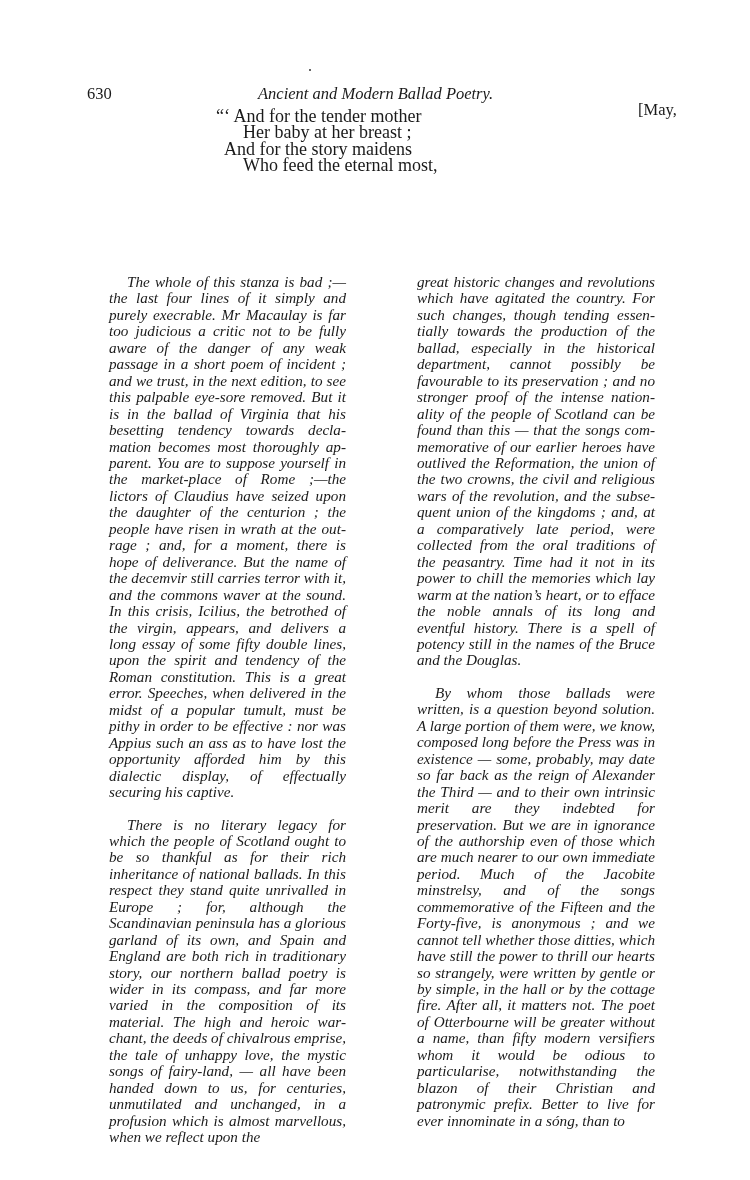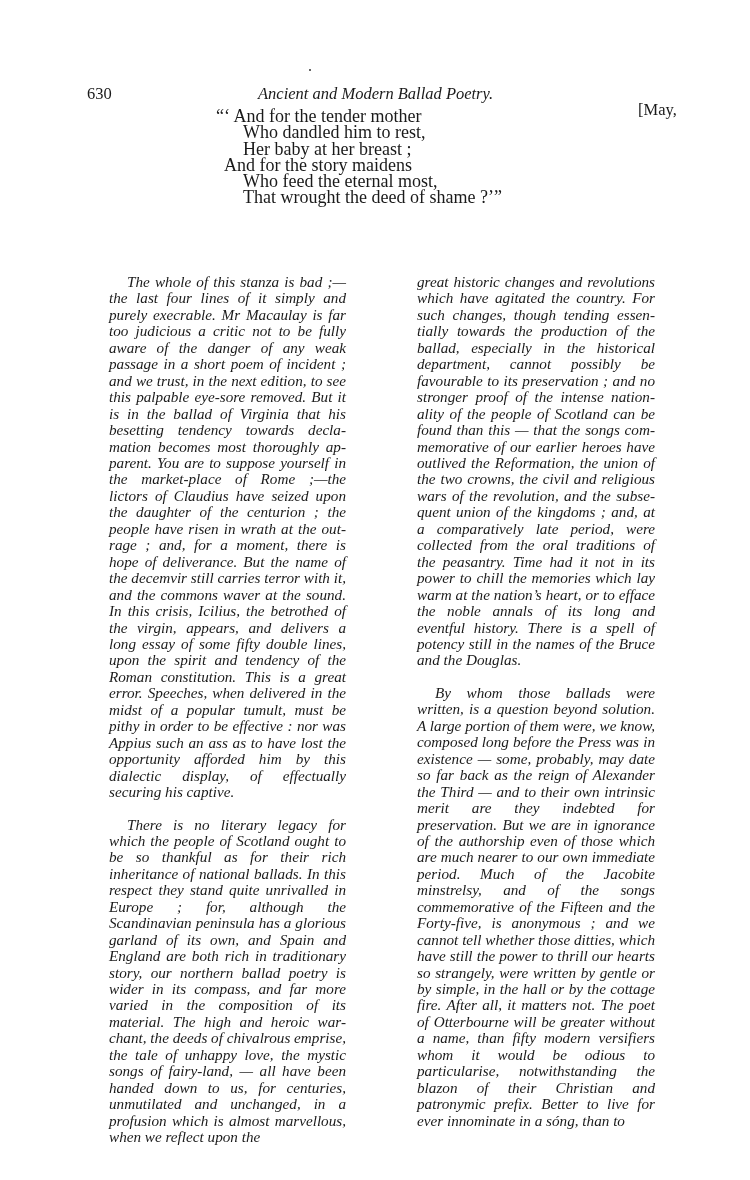--- a/index.html
+++ b/index.html
@@ -27,25 +27,23 @@
 <div class="dot"></div>
 
 <div class="header">
   <span class="pagenum">630</span>
   <span class="runtitle">Ancient and Modern Ballad Poetry.</span>
   <span class="month">[May,</span>
 </div>
 
 <div class="verse">
   <div class="line first">“‘ And for the tender mother</div>
-  <div class="line indent">Who dandled him to rest,</div>
   <div class="line indent">Her baby at her breast ;</div>
   <div class="line">And for the story maidens</div>
   <div class="line indent">Who feed the eternal most,</div>
-  <div class="line indent">That wrought the deed of shame ?’”</div>
 </div>
 
 <div class="col left">
   <p>The whole of this stanza is bad ;— the last four lines of it simply and purely execrable. Mr Macaulay is far too judicious a critic not to be fully aware of the danger of any weak passage in a short poem of incident ; and we trust, in the next edition, to see this palpable eye-sore removed. But it is in the ballad of Virginia that his besetting tendency towards decla­mation becomes most thoroughly ap­parent. You are to suppose yourself in the market-place of Rome ;—the lictors of Claudius have seized upon the daughter of the centurion ; the people have risen in wrath at the out­rage ; and, for a moment, there is hope of deliverance. But the name of the decemvir still carries terror with it, and the commons waver at the sound. In this crisis, Icilius, the be­trothed of the virgin, appears, and delivers a long essay of some fifty double lines, upon the spirit and ten­dency of the Roman constitution. This is a great error. Speeches, when delivered in the midst of a popular tumult, must be pithy in order to be effective : nor was Appius such an ass as to have lost the opportunity afforded him by this dialectic display, of effec­tually securing his captive.</p>
   <p>There is no literary legacy for which the people of Scotland ought to be so thankful as for their rich inheritance of national ballads. In this respect they stand quite unrivalled in Europe ; for, although the Scandinavian penin­sula has a glorious garland of its own, and Spain and England are both rich in traditionary story, our northern ballad poetry is wider in its compass, and far more varied in the composi­tion of its material. The high and heroic war-chant, the deeds of chival­rous emprise, the tale of unhappy love, the mystic songs of fairy-land, — all have been handed down to us, for centuries, unmutilated and unchang­ed, in a profusion which is almost marvellous, when we reflect upon the</p>
 </div>
 
 <div class="col right">
   <p class="cont">great historic changes and revolutions which have agitated the country. For such changes, though tending essen­tially towards the production of the ballad, especially in the historical department, cannot possibly be favour­able to its preservation ; and no stronger proof of the intense nation­ality of the people of Scotland can be found than this — that the songs com­memorative of our earlier heroes have outlived the Reformation, the union of the two crowns, the civil and religious wars of the revolution, and the subse­quent union of the kingdoms ; and, at a comparatively late period, were collected from the oral traditions of the peasantry. Time had it not in its power to chill the memories which lay warm at the nation’s heart, or to efface the noble annals of its long and eventful history. There is a spell of potency still in the names of the Bruce and the Douglas.</p>
   <p>By whom those ballads were written, is a question beyond solution. A large portion of them were, we know, composed long before the Press was in existence — some, probably, may date so far back as the reign of Alexander the Third — and to their own intrinsic merit are they indebted for preservation. But we are in ignorance of the authorship even of those which are much nearer to our own immediate period. Much of the Jacobite minstrelsy, and of the songs commemorative of the Fifteen and the Forty-five, is anonymous ; and we cannot tell whether those ditties, which have still the power to thrill our hearts so strangely, were written by gentle or by simple, in the hall or by the cottage fire. After all, it matters not. The poet of Otterbourne will be greater without a name, than fifty modern versifiers whom it would be odious to particularise, notwith­standing the blazon of their Christian and patronymic prefix. Better to live for ever innominate in a sóng, than to</p>

